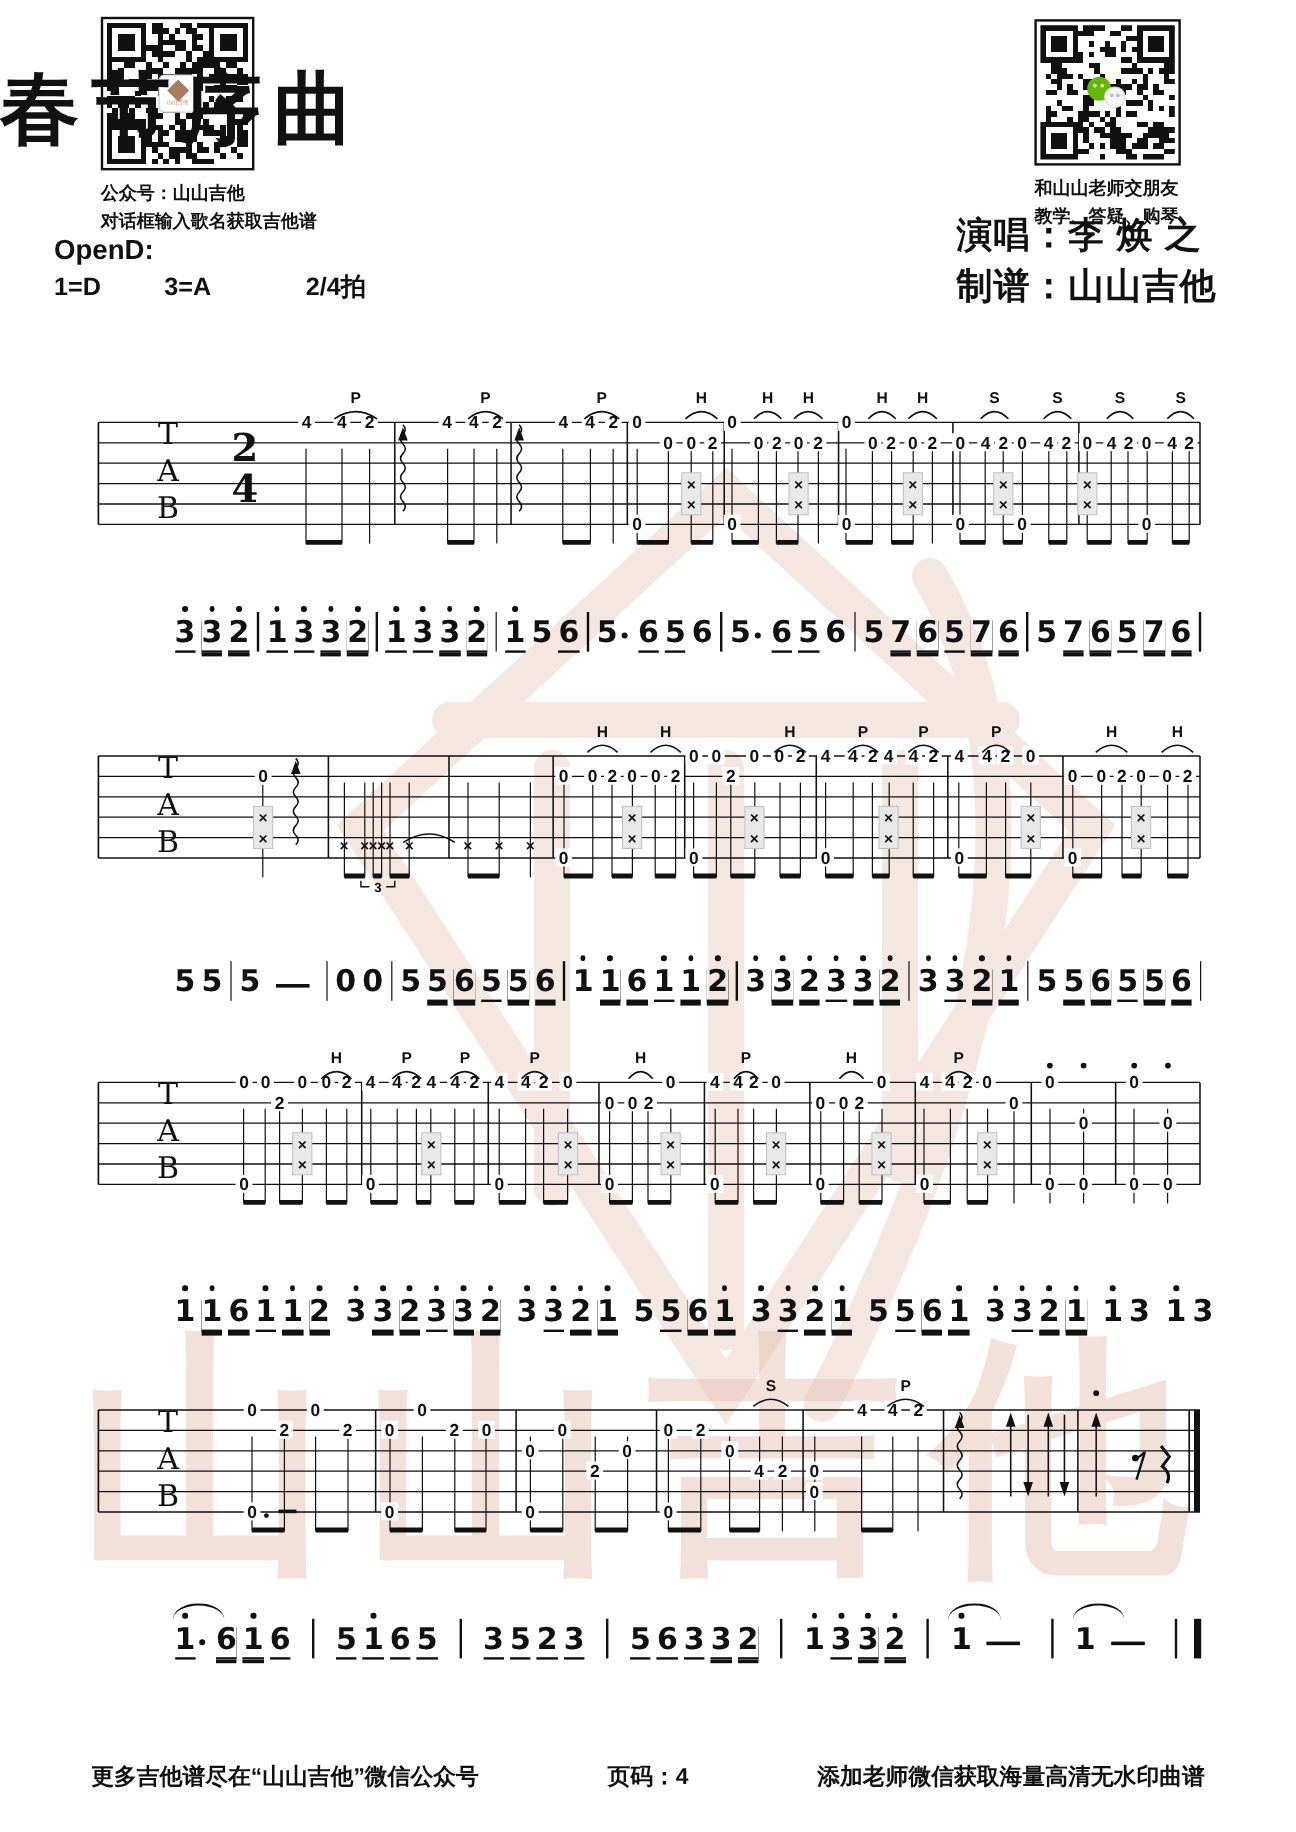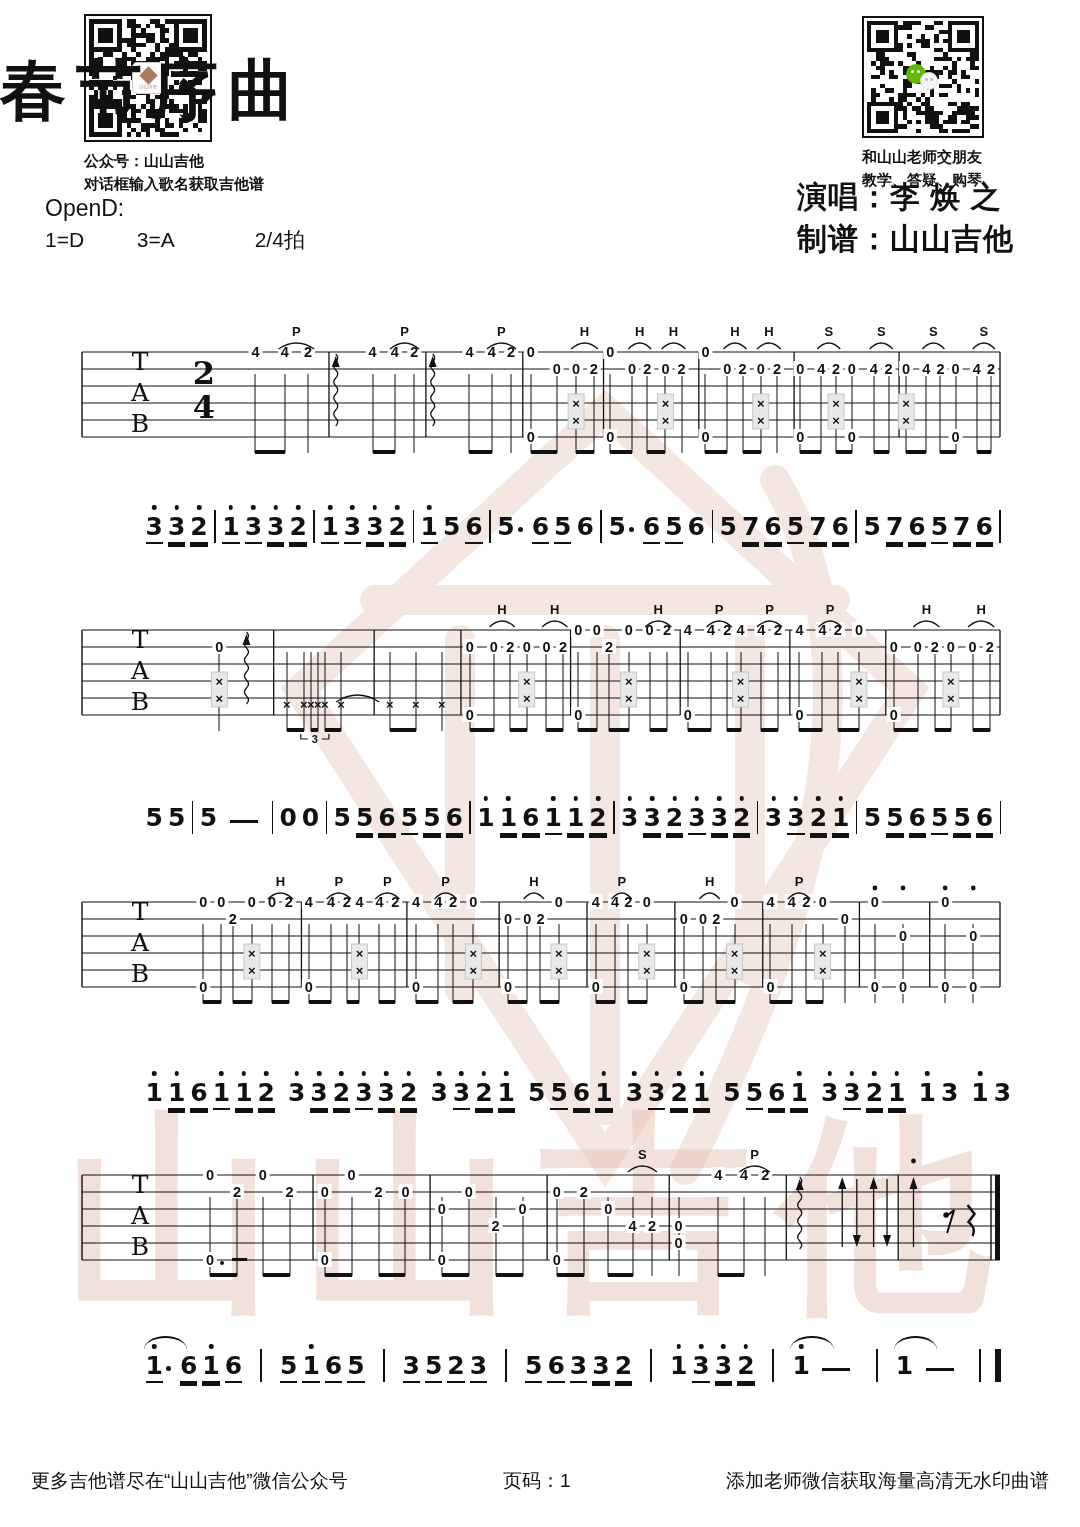--- a/index.html
+++ b/index.html
@@ -23,21 +23,21 @@
   .logo-diamond{width:13px;height:13px;background:#a97c5f;transform:rotate(45deg);margin-top:2px}
   .badge-left .microtext{font-size:5px;color:#a97c5f;transform:scale(.9);line-height:1.6}
   .badge-right{width:34px;height:26px}
   .wc-big{position:absolute;left:0;top:0;width:20px;height:20px;border-radius:50%;background:#62b900}
   .wc-big i,.wc-small i{position:absolute;width:3px;height:3px;border-radius:50%;background:#fff}
   .wc-big i:nth-child(1){left:5px;top:6px}.wc-big i:nth-child(2){left:11px;top:6px}
   .wc-small{position:absolute;left:14px;top:8px;width:16px;height:16px;border-radius:50%;background:#f4f4f4;border:1px solid #ddd}
   .wc-small i{background:#bbb}.wc-small i:nth-child(1){left:4px;top:5px}.wc-small i:nth-child(2){left:9px;top:5px}
   .qrcap{font-weight:bold;font-size:15px;line-height:1.5;margin-top:4px;white-space:nowrap}
   #credits{position:absolute;right:66px;top:176px;font-size:30px;font-weight:bold;line-height:1.4;letter-spacing:1px}
-  #tuning{position:absolute;left:45px;top:192px;font-size:21px;font-weight:normal;line-height:1.45}
+  #tuning{position:absolute;left:45px;top:192px;font-size:21px;font-weight:bold;line-height:1.45}
   #tuning .cell{display:inline-block;min-width:86px}
   #tuning .cell2{display:inline-block;min-width:112px}
   
   .sys{position:absolute;left:74px;width:932px;height:152px}
   .jline{position:absolute;left:140px;width:862px;height:56px;display:flex;
          justify-content:space-between;align-items:flex-end;z-index:1}
   .jmeas{display:flex;align-items:flex-end;padding:0 3px}
   .jtok{position:relative;font-size:25px;font-weight:bold;line-height:1;margin:0 2.5px;
         padding-bottom:3px;border-bottom:2px solid transparent;font-family:"DejaVu Sans",sans-serif}
   .u1{border-bottom-color:#111}
@@ -45,21 +45,21 @@
   .hd::before{content:"";position:absolute;top:-9px;left:50%;transform:translateX(-50%);
               width:4.5px;height:4.5px;border-radius:50%;background:#111}
   .arcf::after{content:"";position:absolute;top:-17px;left:-2px;right:-24px;height:12px;
                border-top:2px solid #111;border-radius:50%/100% 100% 0 0}
   .jaug{width:5px;height:5px;background:#111;border-radius:50%;align-self:flex-end;margin:0 6px 12px 1px}
   .jdash{width:28px;height:3.5px;background:#111;align-self:flex-end;margin:0 10px 12px 10px}
   .jbar{width:2px;height:33px;background:#111;margin:0 1px 1px}
   .jbar.thick{width:5.5px}
   
   #footer{position:absolute;left:0;right:0;top:1468px;display:flex;justify-content:space-between;
-          padding:0 31px;font-size:19px;font-weight:normal;z-index:1}
+          padding:0 76px;font-size:19px;font-weight:bold;z-index:1}
 </style>
 </head>
 <body>
 
 <div class="wm" id="wm-logo" style="left:255px;top:390px">
   <svg width="700" height="800" viewBox="0 0 700 800">
     <g stroke="#ecd2c7" stroke-width="30" fill="none" stroke-linecap="round" opacity="0.55">
       <path d="M350 20 L655 300 L350 770 L45 300 Z"></path>
       <path d="M120 210 L580 210"></path>
       <path d="M205 250 L205 600"></path>
@@ -1769,15 +1769,15 @@
     <div class="jmeas">
       <span class="jtok arcf">1</span>
       <span class="jdash"></span>
     </div>
     <div class="jbar"></div>
     <div class="jbar thick" style="margin-left: 2px;"></div>
   </div>
 
 <div id="footer">
   <span>更多吉他谱尽在“山山吉他”微信公众号</span>
-  <span>页码：1</span>
+  <span>页码：4</span>
   <span>添加老师微信获取海量高清无水印曲谱</span>
 </div>
 
 </body></html>

